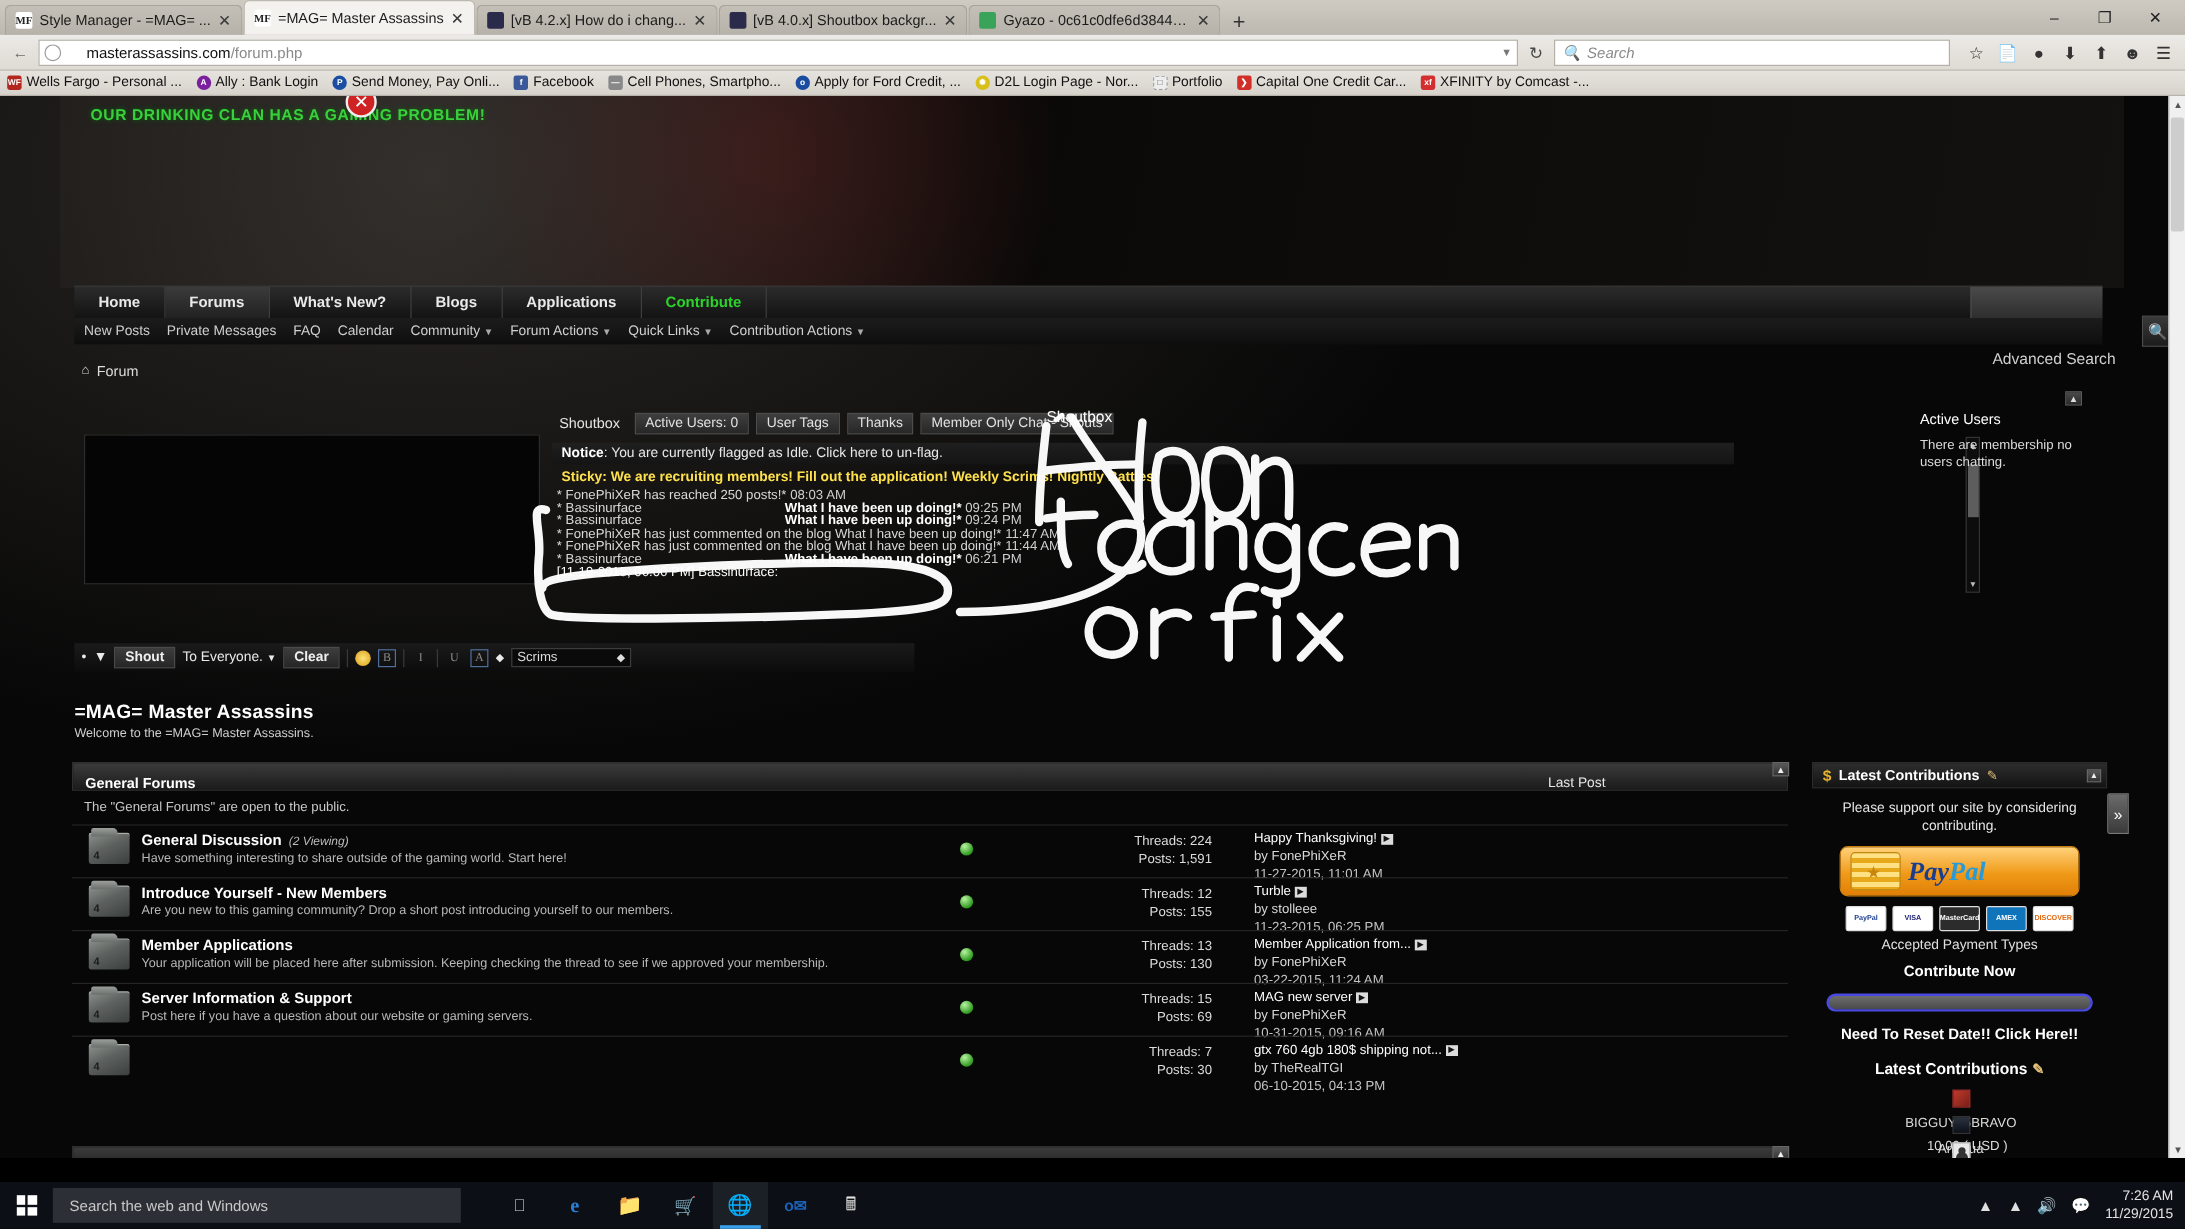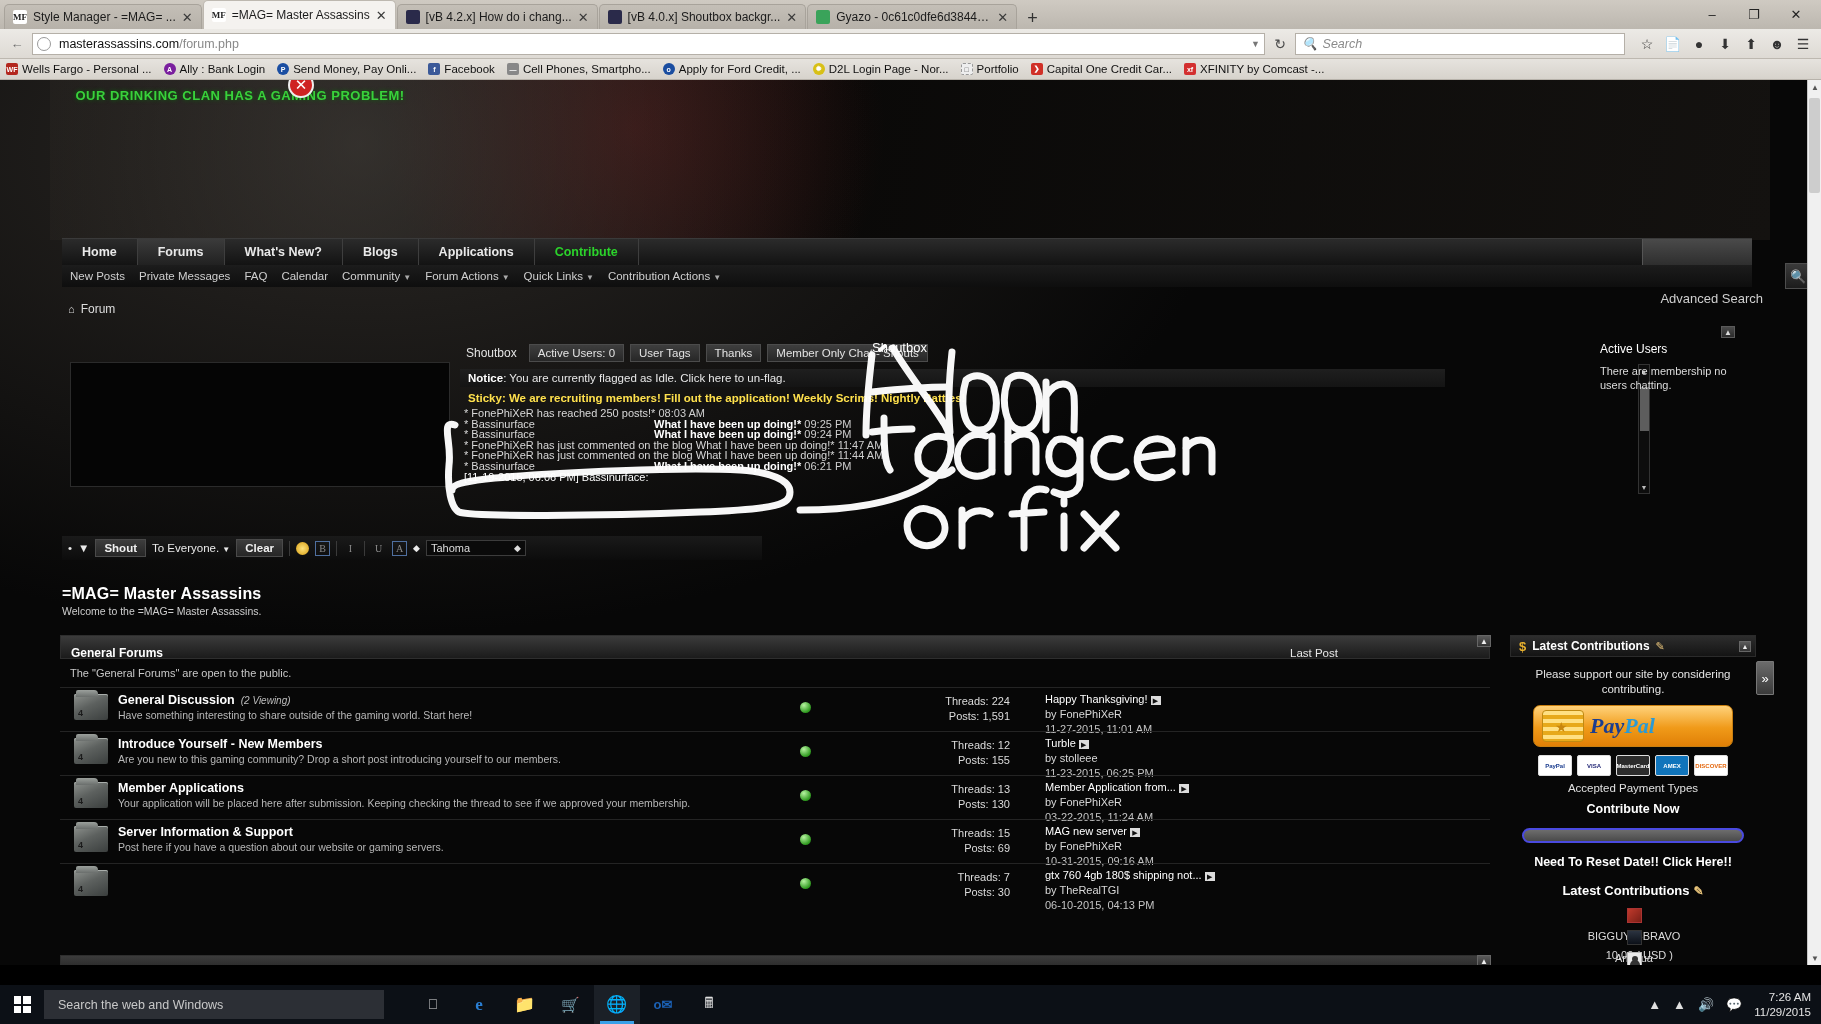--- a/index.html
+++ b/index.html
@@ -48,21 +48,21 @@
   }
   .navbar {
     height: 30px; background: linear-gradient(#eceae6,#dedad4);
     display: flex; align-items: center; gap: 4px; padding: 0 6px;
     border-bottom: 1px solid #bdb8b0;
   }
   .navbtn { width: 22px; height: 22px; border-radius: 50%; display:flex;align-items:center;justify-content:center;
             font-size: 13px; color: #6d6d6d; border: 1px solid transparent; }
   .urlbar {
     flex: 1 1 auto; height: 22px; background: #fff; border: 1px solid #b5b0a8;
-    display: flex; align-items: center; gap: 8px; padding: 0 4px; font-size: 12.5px;
+    display: flex; align-items: center; gap: 21px; padding: 0 4px; font-size: 12.5px;
   }
   .urlbar .globe {
     width: 14px; height: 14px; border-radius: 50%; border: 1.5px solid #9a9a9a;
     flex: 0 0 14px;
   }
   .urlbar .urltext { color: #111; }
   .urlbar .urltext .path { color: #8a8a8a; }
   .urlbar .dropcaret { margin-left: auto; color: #777; font-size: 9px; }
   .reloadbtn { width: 22px; height: 22px; display:flex;align-items:center;justify-content:center; color: #4a4a4a; font-size: 14px; }
   .searchbar {
@@ -516,21 +516,21 @@
     <span class="sep"></span>
     <span class="sm"></span>
     <span class="fmt">B</span>
     <span class="sep"></span>
     <span class="fmt" style="border-color:transparent">I</span>
     <span class="sep"></span>
     <span class="fmt" style="border-color:transparent">U</span>
     <span class="fmt">A</span>
     <span class="plain" style="font-size:9px">◆</span>
     <span class="fontsel">
-        <span>Tahoma</span>
+        <span>Scrims</span>
         <span style="font-size:9px">◆</span>
       </span>
   </div>
 
   <div class="sitetitle">
     <h1>=MAG= Master Assassins</h1>
     <p>Welcome to the =MAG= Master Assassins.</p>
   </div>
 
   <div class="cat" style="top:555px;">

